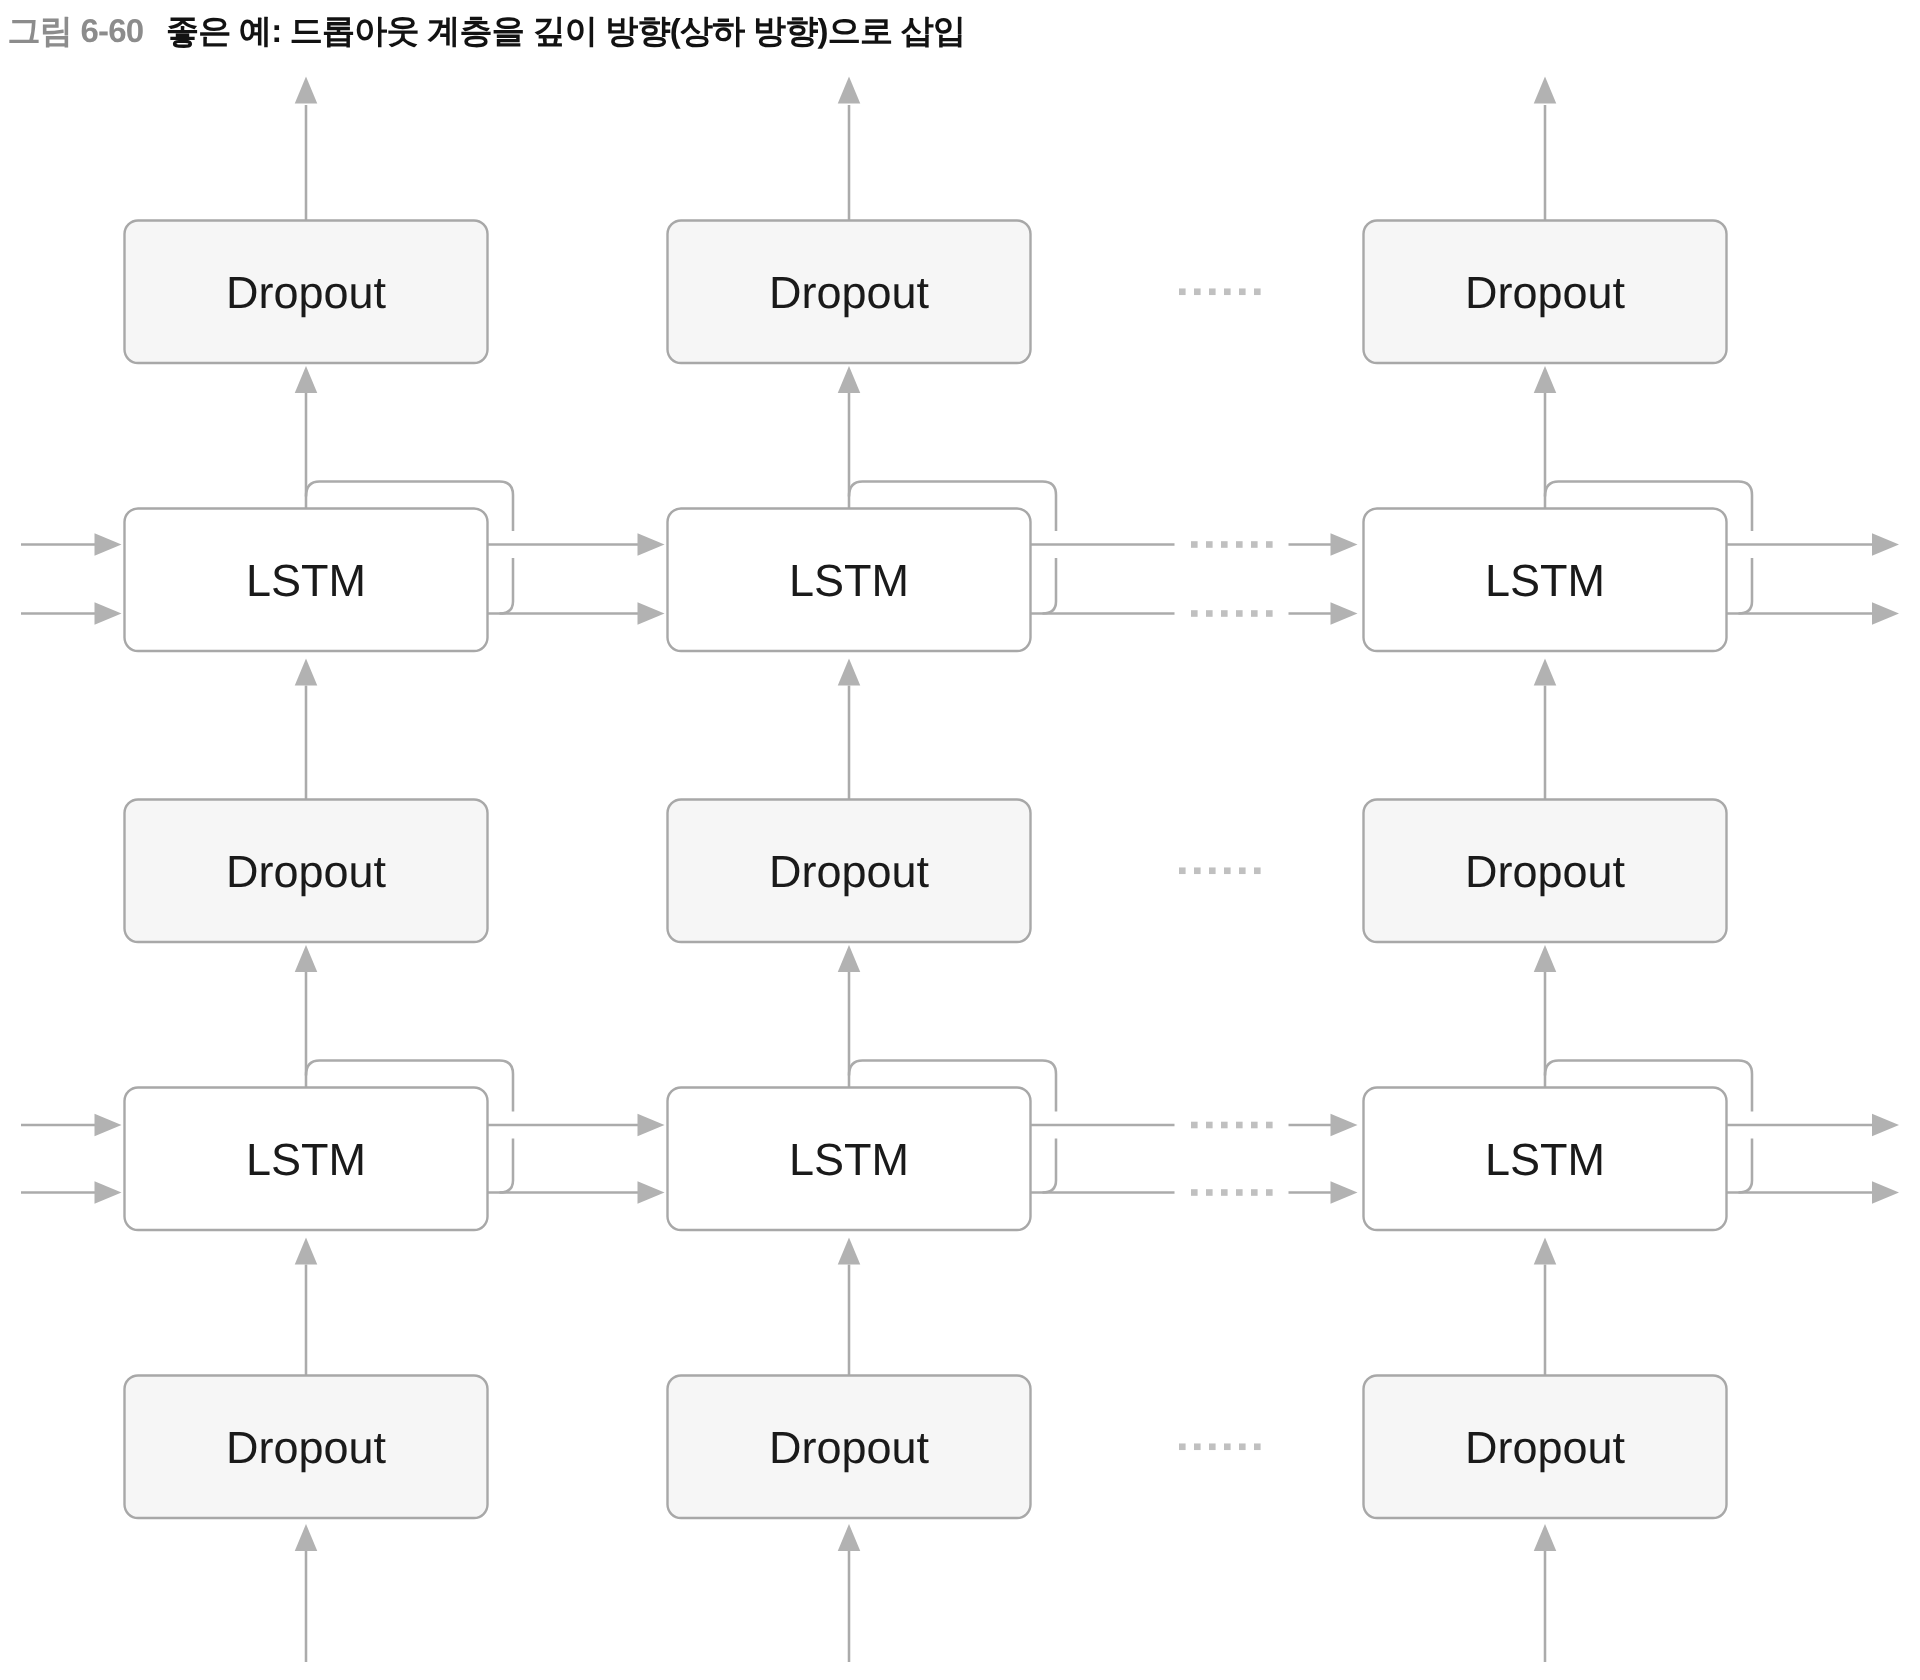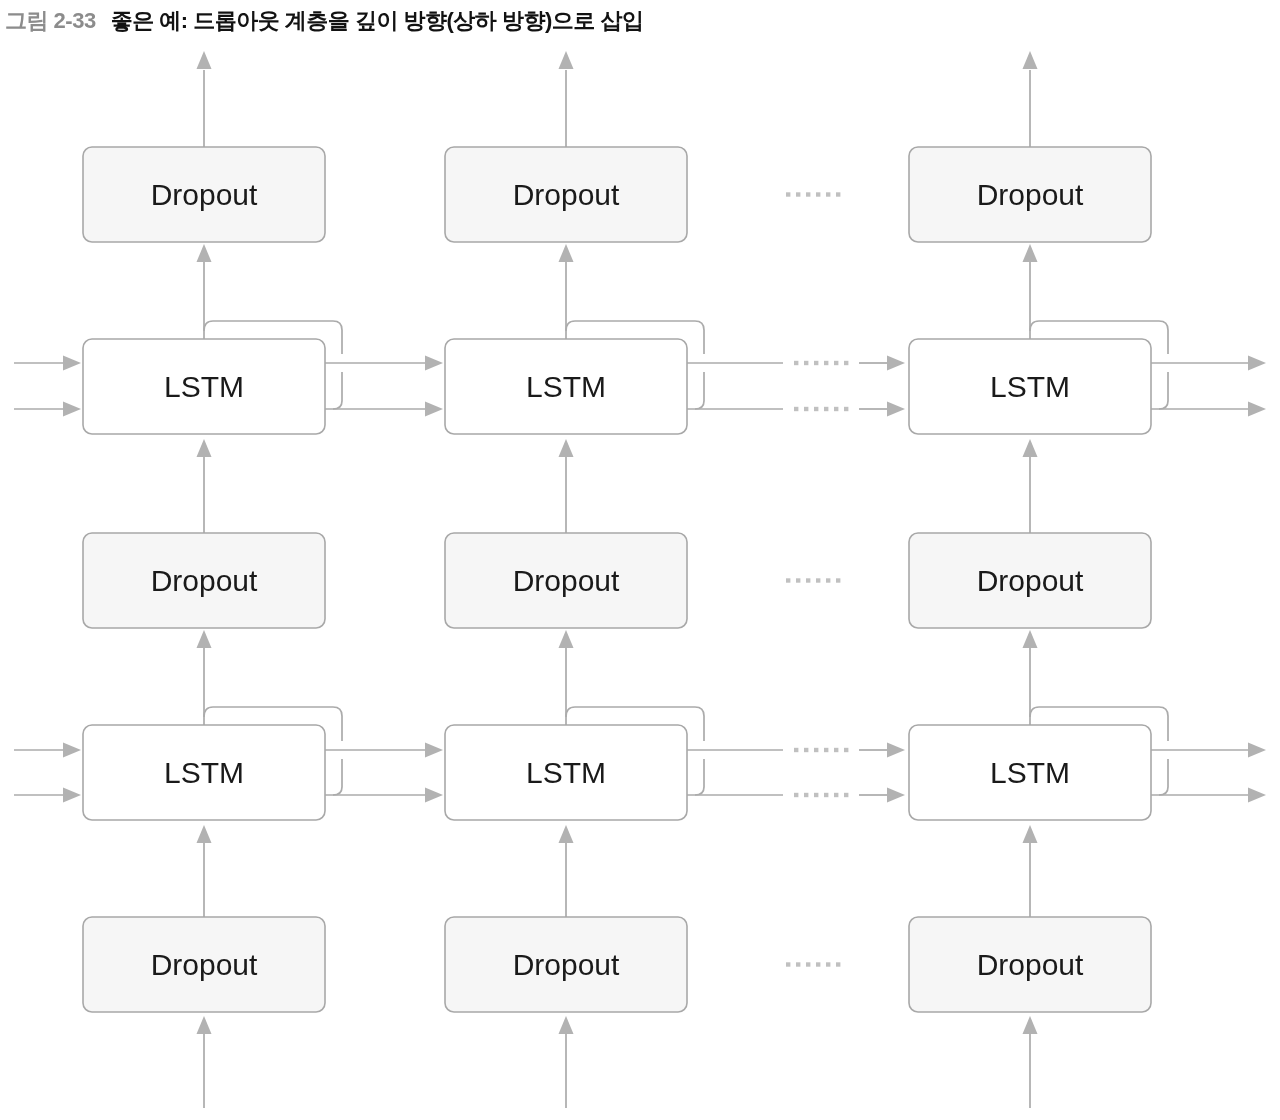--- a/index.html
+++ b/index.html
@@ -26,21 +26,21 @@
   .dot  { fill:var(--c-dots); }
   text.lbl {
     font-family:"Liberation Sans", sans-serif; font-size:30px;
     fill:var(--c-text); text-anchor:middle;
   }
 </style>
 </head>
 <body>
 
 <div class="caption">
-  <span class="cap-num">그림 2-33</span><span class="cap-txt">좋은 예: 드롭아웃 계층을 깊이 방향(상하 방향)으로 삽입</span>
+  <span class="cap-num">그림 6-60</span><span class="cap-txt">좋은 예: 드롭아웃 계층을 깊이 방향(상하 방향)으로 삽입</span>
 </div>
 
 <svg class="diagram" width="1280" height="1120" viewBox="0 0 1280 1120" xmlns="http://www.w3.org/2000/svg">
 
   <defs>
     <polygon id="ah-up" class="ah" points="0,0 -7.5,18 7.5,18"></polygon>
     <polygon id="ah-right" class="ah" points="0,0 -18,-7.5 -18,7.5"></polygon>
     <g id="dots6">
       <rect class="dot" x="0" y="-2.2" width="4.4" height="4.4"></rect>
       <rect class="dot" x="10" y="-2.2" width="4.4" height="4.4"></rect>

